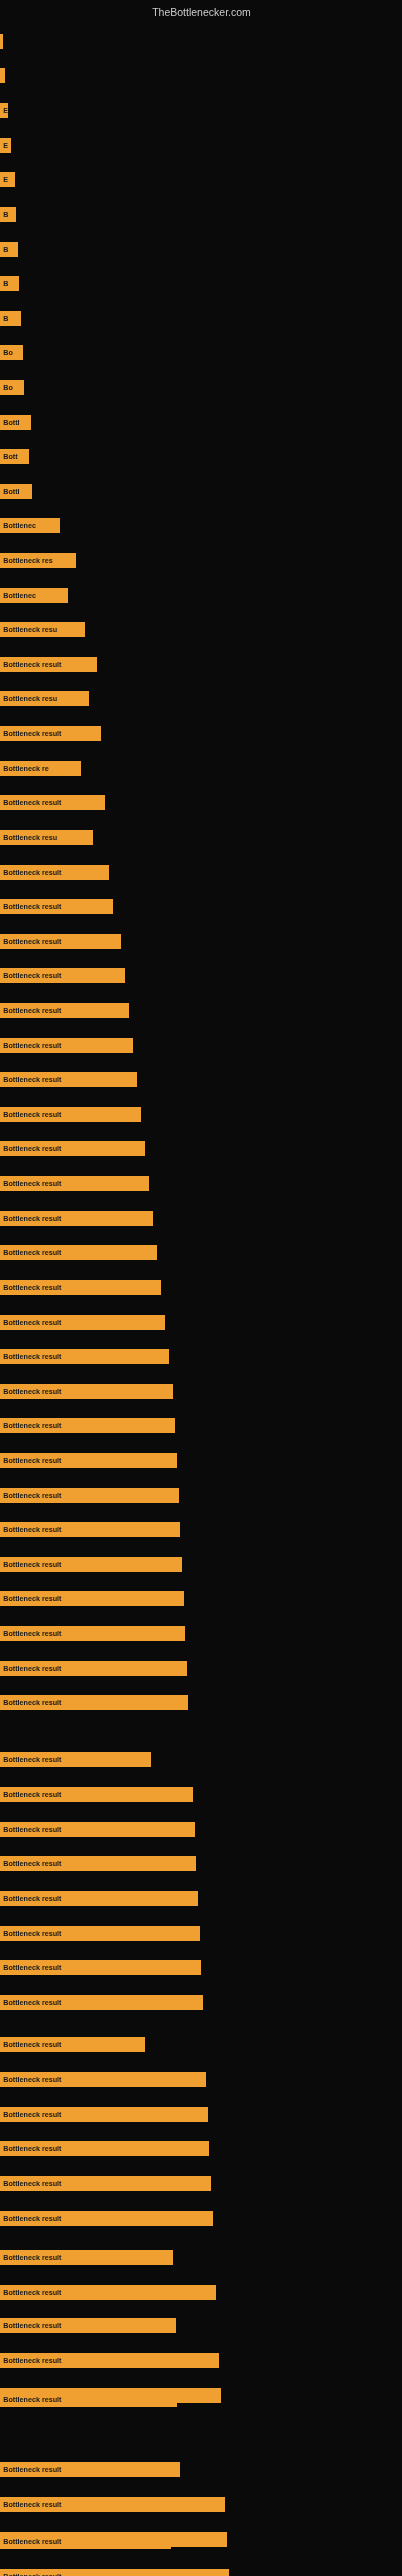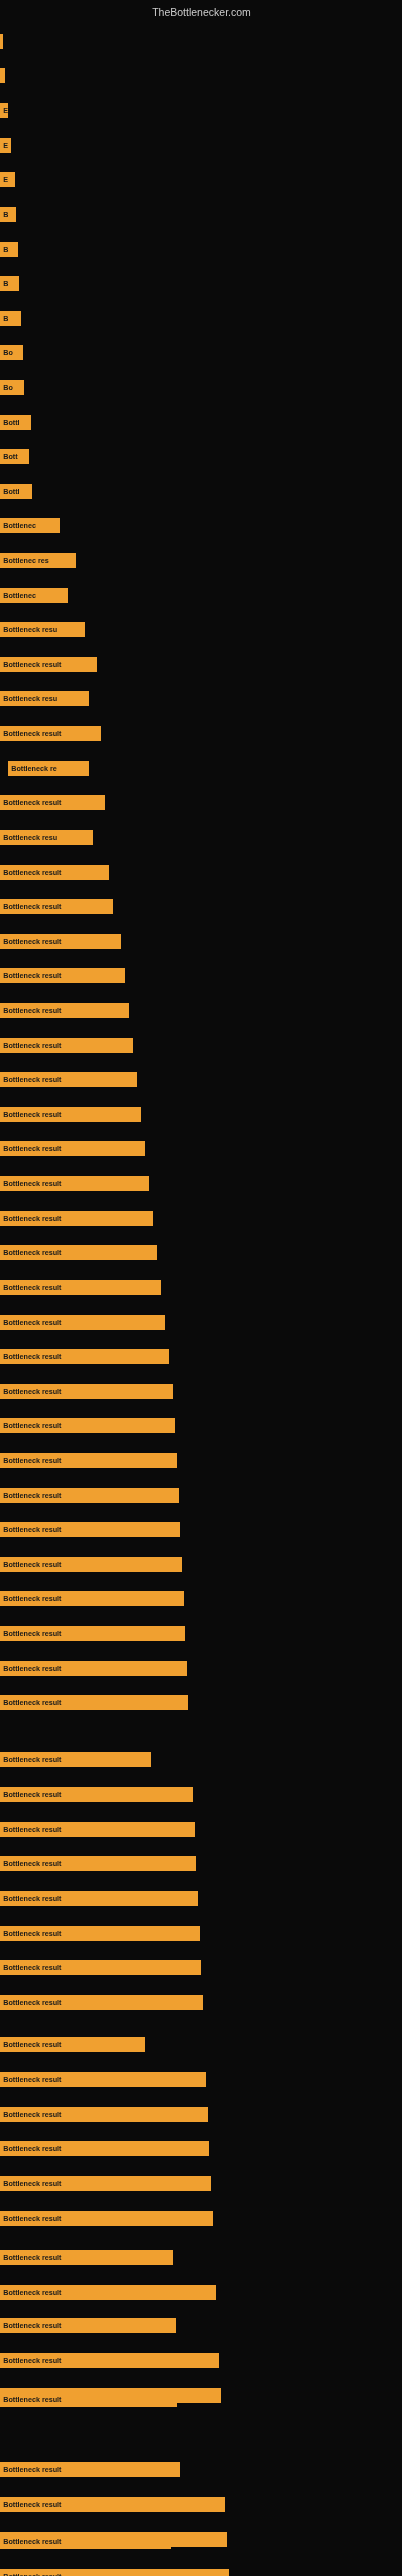--- a/index.html
+++ b/index.html
@@ -111,21 +111,21 @@
         <span class="bar-label">Bottl</span>
       </div>
     </div>
     <div class="bar-container" style="top: 518px; left: 0px; width: 68px;">
       <div class="bar" style="width: 60px;">
         <span class="bar-label">Bottlenec</span>
       </div>
     </div>
     <div class="bar-container" style="top: 553px; left: 0px; width: 85px;">
       <div class="bar" style="width: 76px;">
-        <span class="bar-label">Bottlenec res</span>
+        <span class="bar-label">Bottleneck res</span>
       </div>
     </div>
     <div class="bar-container" style="top: 588px; left: 0px; width: 76px;">
       <div class="bar" style="width: 68px;">
         <span class="bar-label">Bottlenec</span>
       </div>
     </div>
     <div class="bar-container" style="top: 622px; left: 0px; width: 93px;">
       <div class="bar" style="width: 85px;">
         <span class="bar-label">Bottleneck resu</span>
@@ -140,21 +140,21 @@
       <div class="bar" style="width: 89px;">
         <span class="bar-label">Bottleneck resu</span>
       </div>
     </div>
     <div class="bar-container" style="top: 726px; left: 0px; width: 109px;">
       <div class="bar" style="width: 101px;">
         <span class="bar-label">Bottleneck result</span>
       </div>
     </div>
     <div class="bar-container" style="top: 761px; left: 0px; width: 89px;">
-      <div class="bar" style="width: 81px; margin-left: 8px;">
+      <div class="bar" style="width: 81px;">
         <span class="bar-label">Bottleneck re</span>
       </div>
     </div>
     <div class="bar-container" style="top: 795px; left: 0px; width: 113px;">
       <div class="bar" style="width: 105px;">
         <span class="bar-label">Bottleneck result</span>
       </div>
     </div>
     <div class="bar-container" style="top: 830px; left: 0px; width: 101px;">
       <div class="bar" style="width: 93px;">

